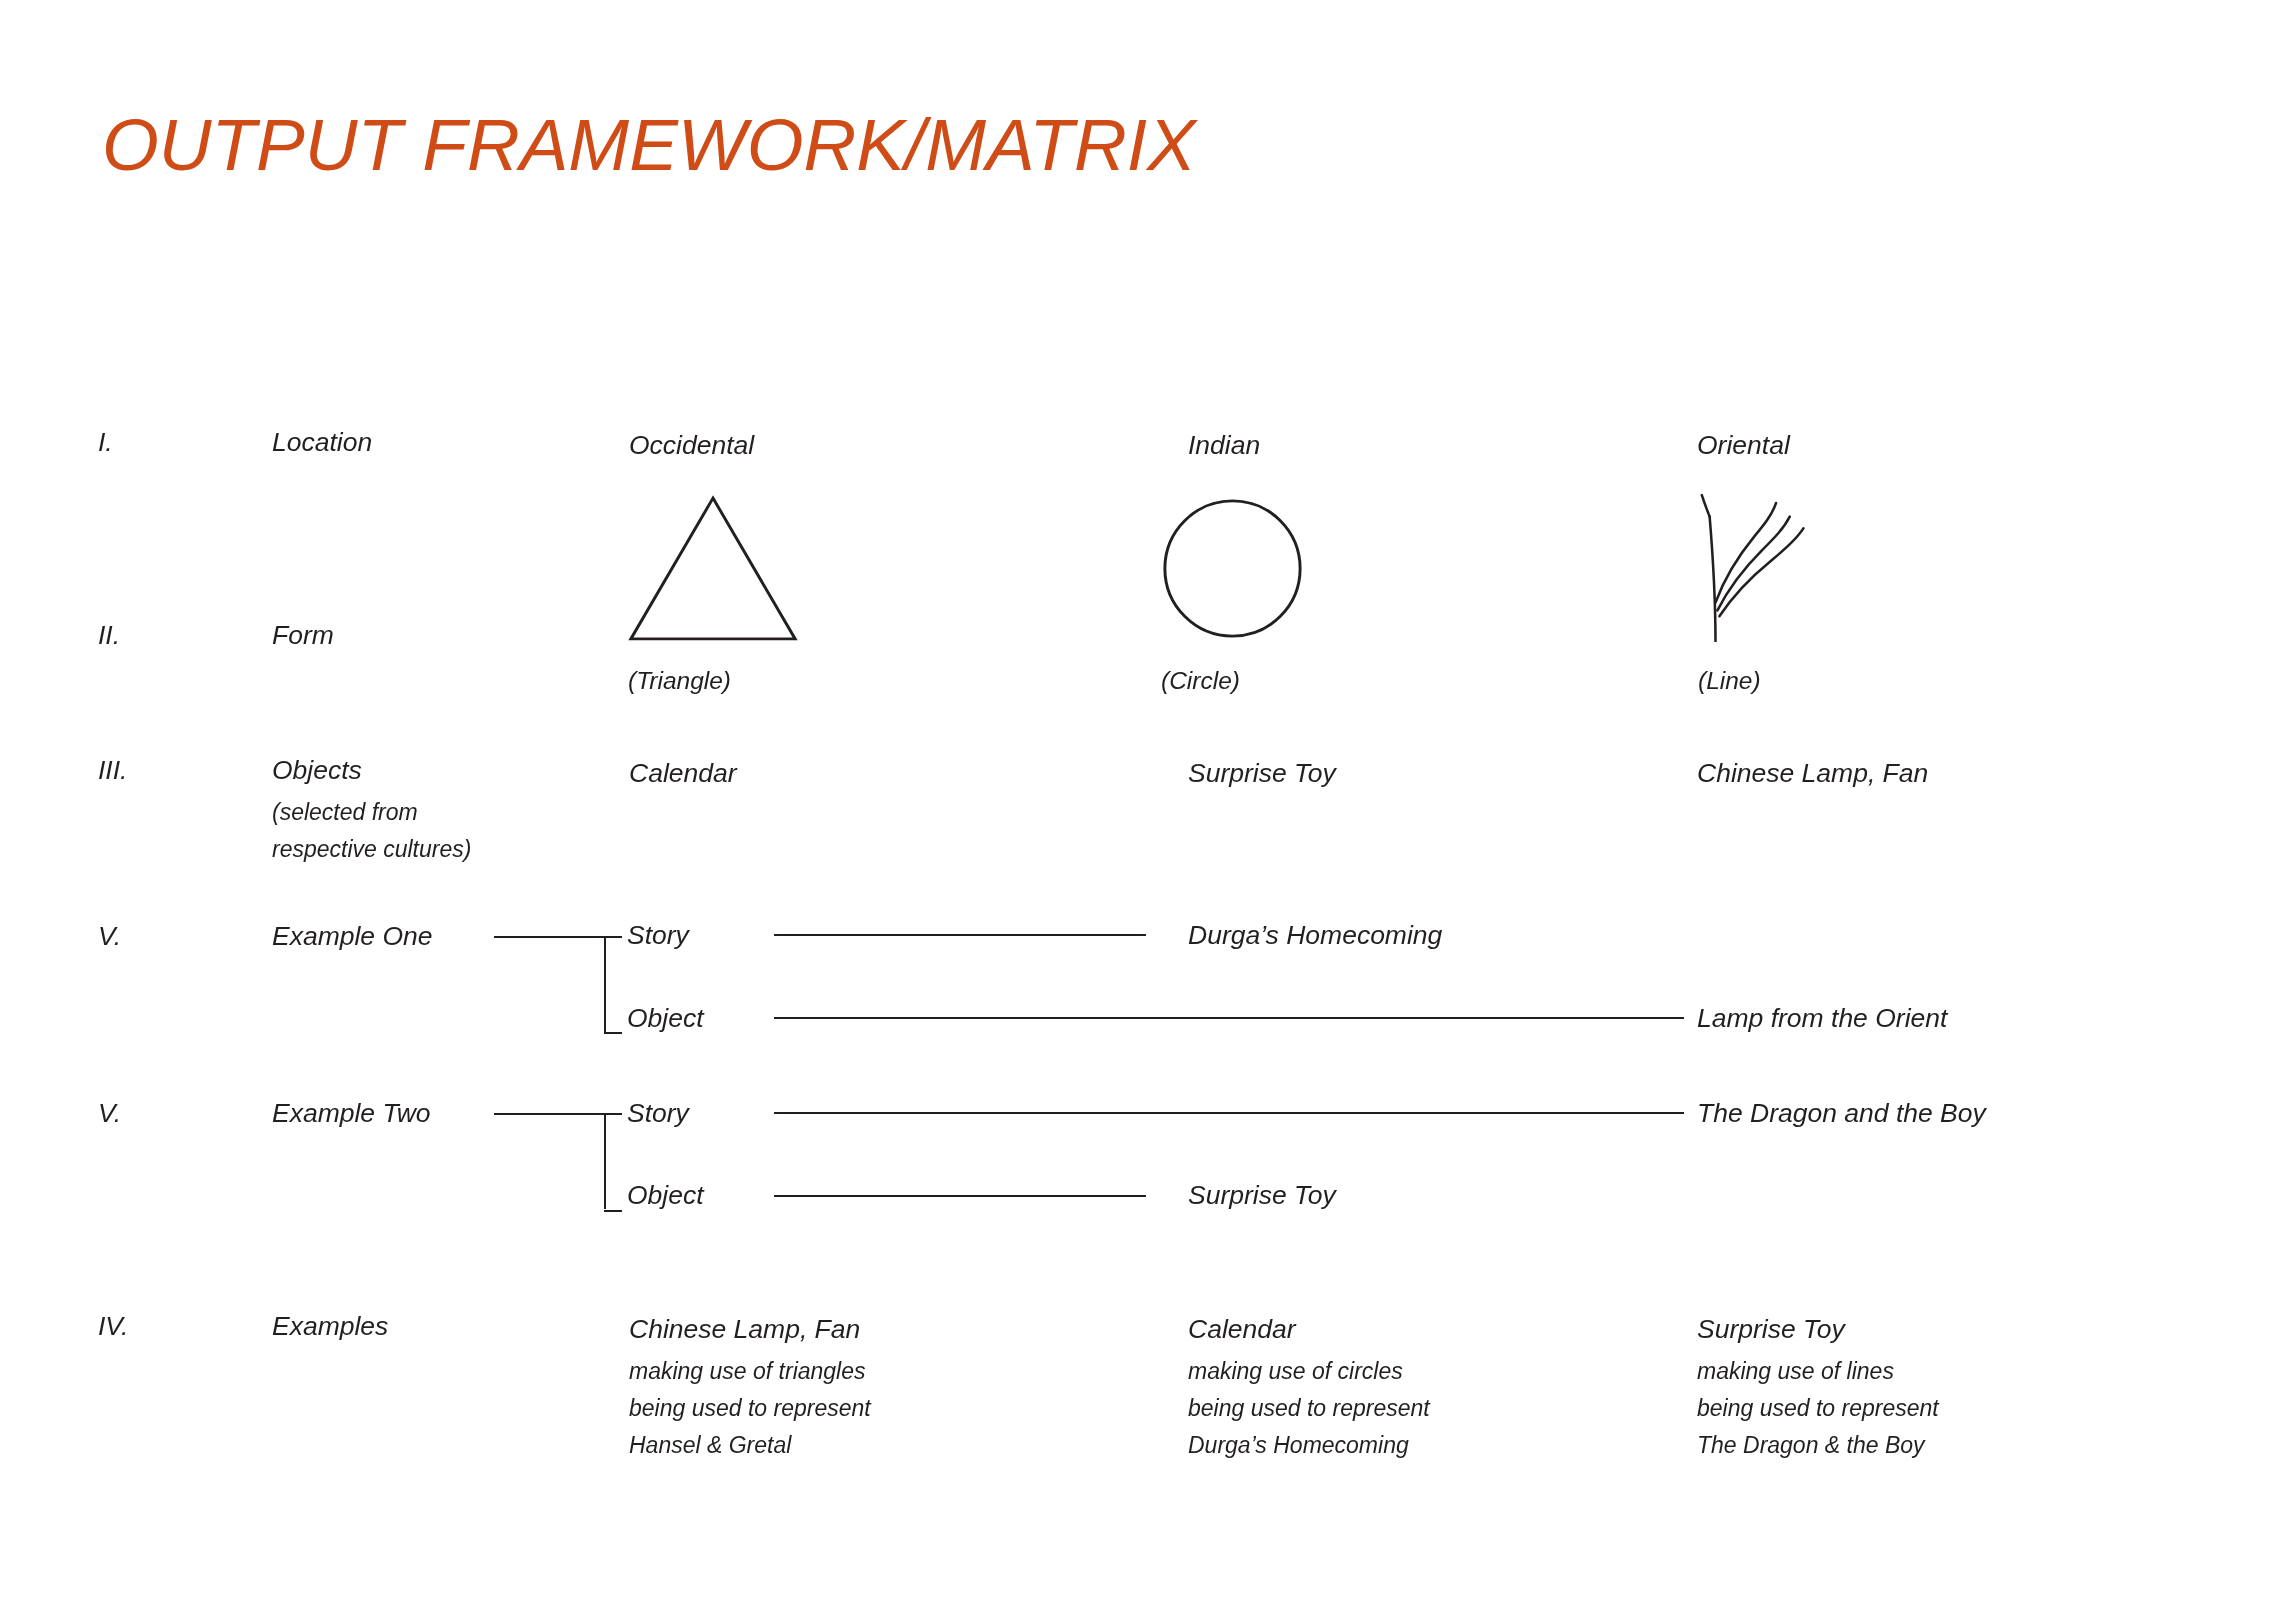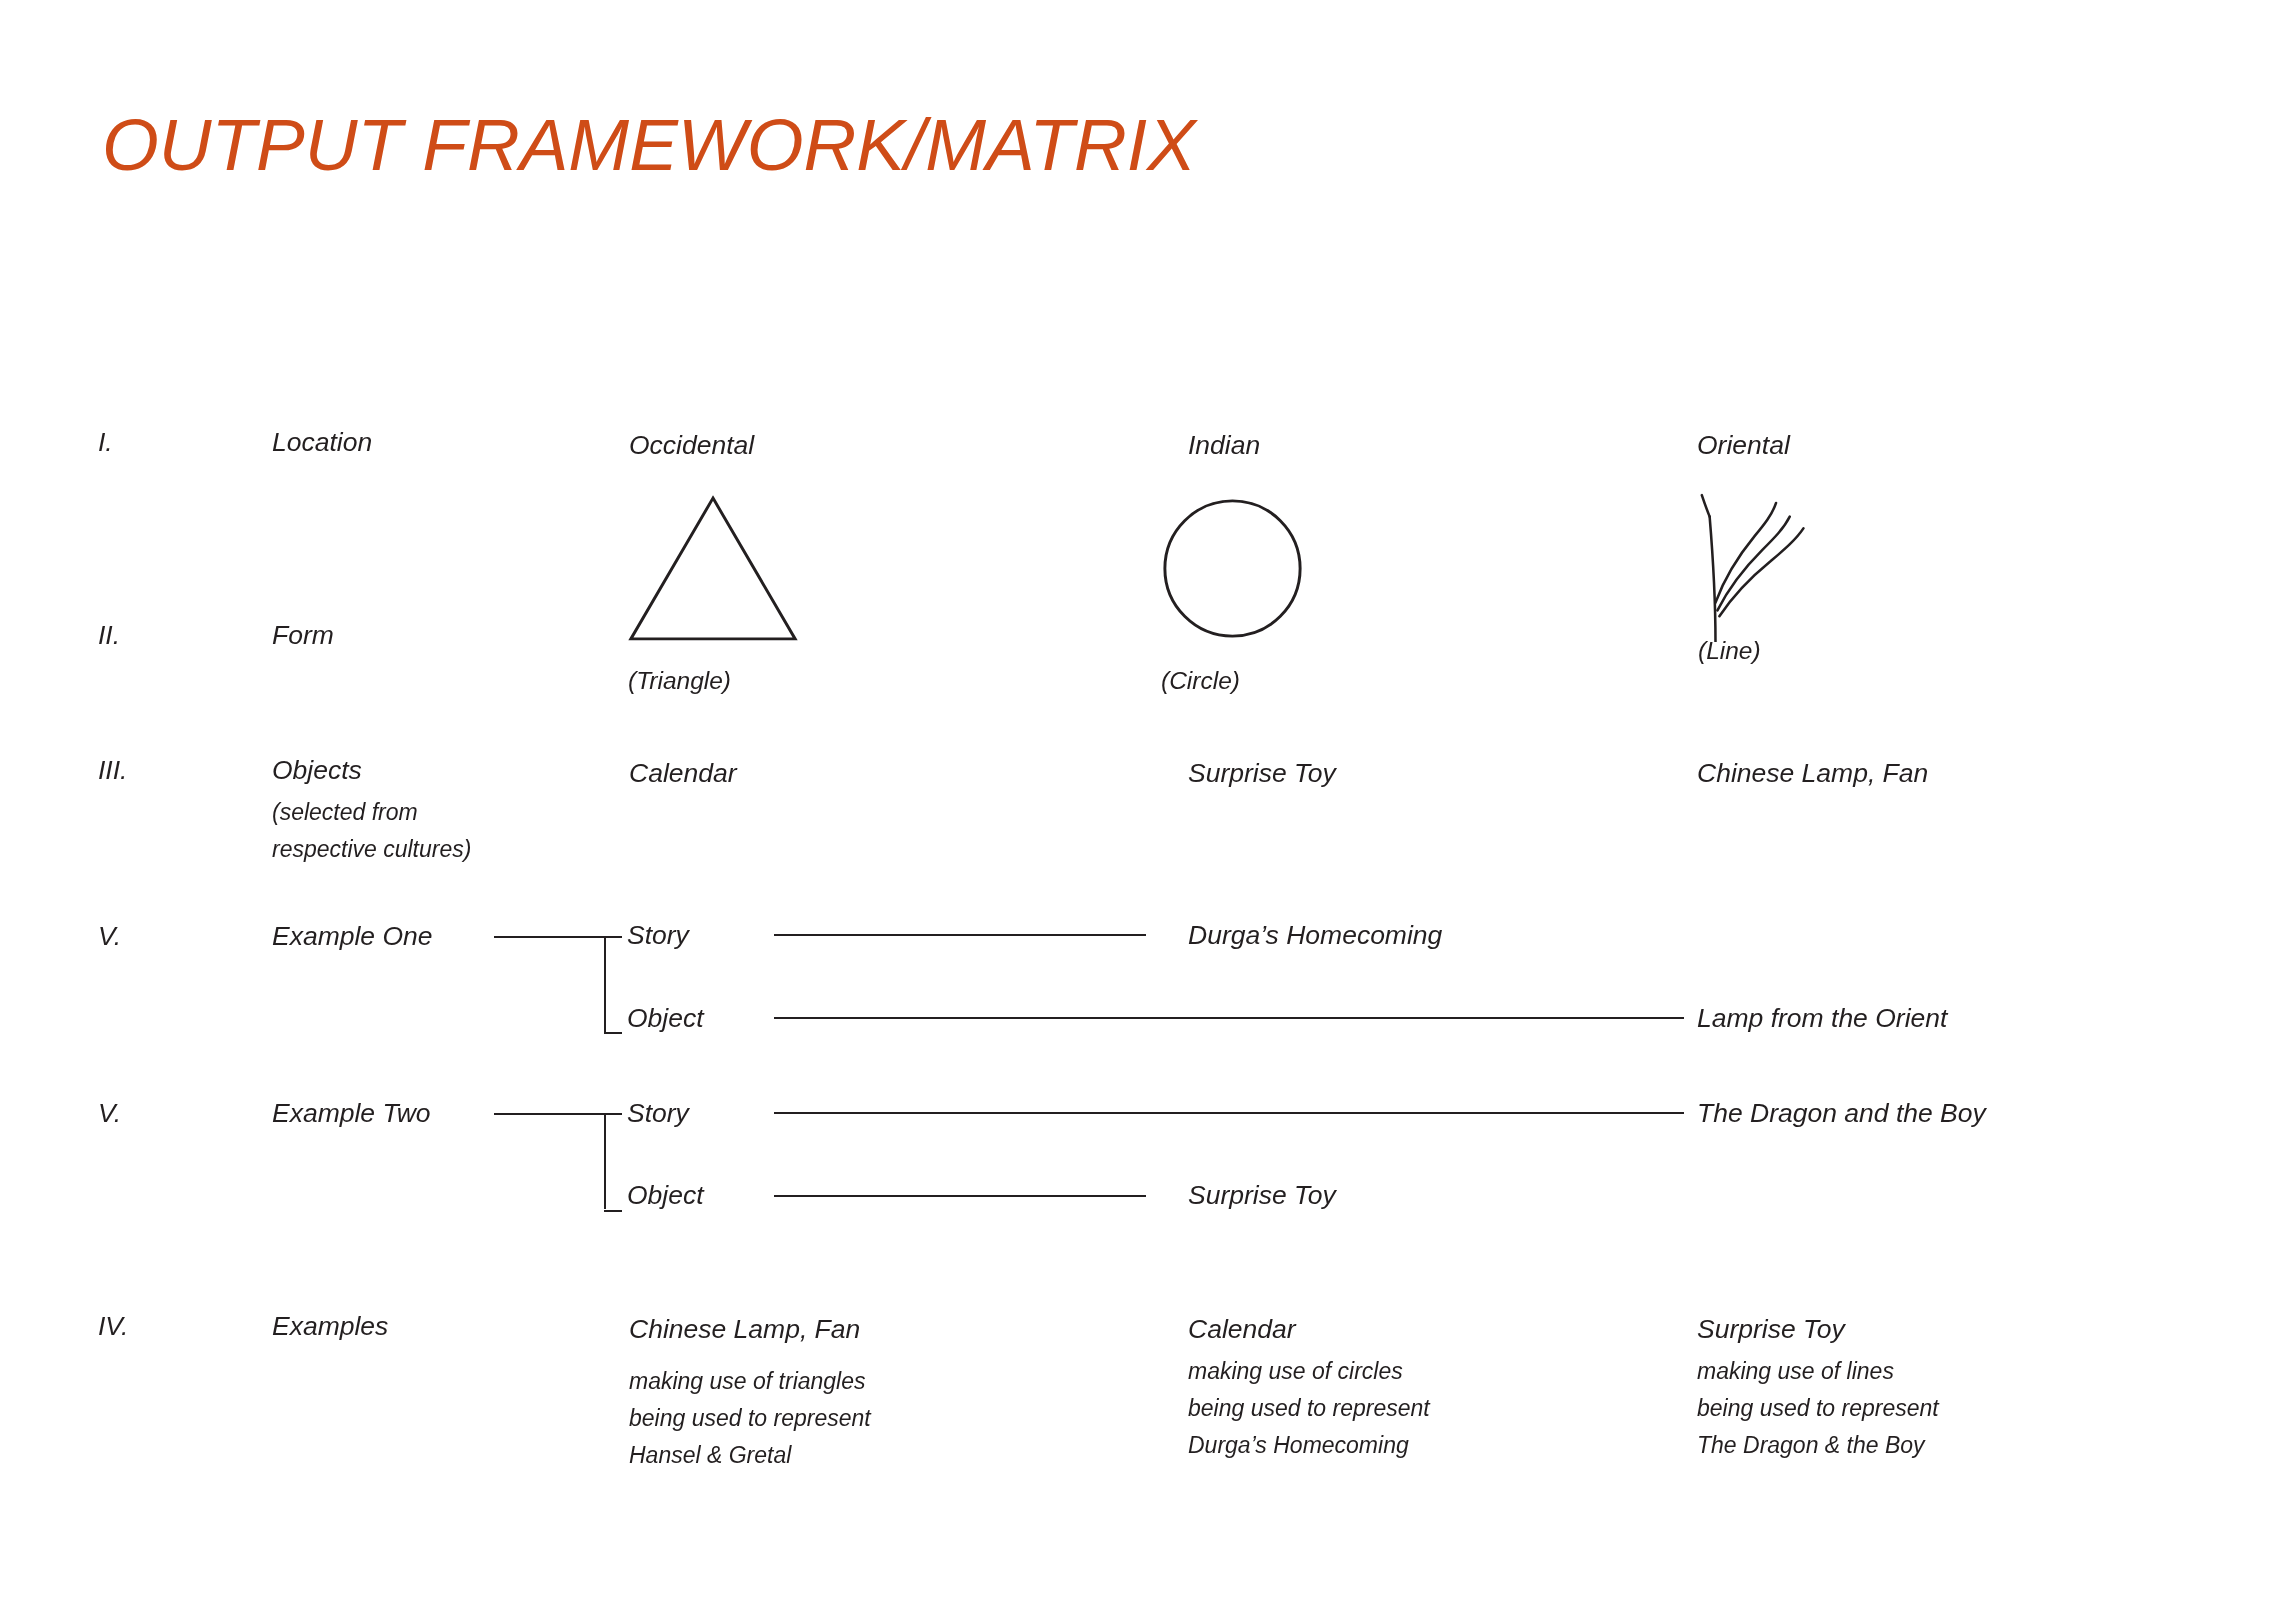--- a/index.html
+++ b/index.html
@@ -127,21 +127,21 @@
     <svg width="127" height="157" viewBox="0 0 130 160">
       <g fill="none" stroke="#231f20" stroke-width="2.6" stroke-linecap="round">
         <path d="M22 160 C22 120 20 80 16 32"></path>
         <path d="M22 120 C30 98 44 74 62 52 C72 40 80 30 84 18"></path>
         <path d="M24 128 C34 108 50 86 70 66 C82 54 92 44 98 32"></path>
         <path d="M26 134 C38 116 56 96 78 78 C92 66 104 56 112 44"></path>
         <path d="M16 32 C12 22 10 16 8 10"></path>
       </g>
     </svg>
   </div>
-  <div class="caption" style="left:1698px; top:637px;">(Line)</div>
+  <div class="caption" style="left:1698px; top:667px;">(Line)</div>
 
   <div class="roman col-roman" style="top:755px">III.</div>
   <div class="rowlabel col-label" style="top:755px">Objects</div>
   <div class="cell small col-label" style="top:794px">(selected from
 respective cultures)</div>
   <div class="cell col-a" style="top:755px">Calendar</div>
   <div class="cell col-b" style="top:755px">Surprise Toy</div>
   <div class="cell col-c" style="top:755px">Chinese Lamp, Fan</div>
 
   <div class="roman col-roman" style="top:921px">V.</div>
@@ -173,21 +173,21 @@
   <div class="cell col-c" style="top:1095px;">The Dragon and the Boy</div>
 
   <div class="cell" style="left:627px; top:1177px;">Object</div>
   <div class="hline" style="left:774px; top:1195px; width:372px;"></div>
   <div class="cell col-b" style="top:1177px;">Surprise Toy</div>
 
   <div class="roman col-roman" style="top:1311px">IV.</div>
   <div class="rowlabel col-label" style="top:1311px">Examples</div>
 
   <div class="cell col-a" style="top:1311px;">Chinese Lamp, Fan</div>
-  <div class="cell small col-a" style="top:1353px;margin-top:10px;">making use of triangles
+  <div class="cell small col-a" style="top:1353px;">making use of triangles
 being used to represent
 Hansel &amp; Gretal</div>
 
   <div class="cell col-b" style="top:1311px;">Calendar</div>
   <div class="cell small col-b" style="top:1353px;">making use of circles
 being used to represent
 Durga’s Homecoming</div>
 
   <div class="cell col-c" style="top:1311px;">Surprise Toy</div>
   <div class="cell small col-c" style="top:1353px;">making use of lines

